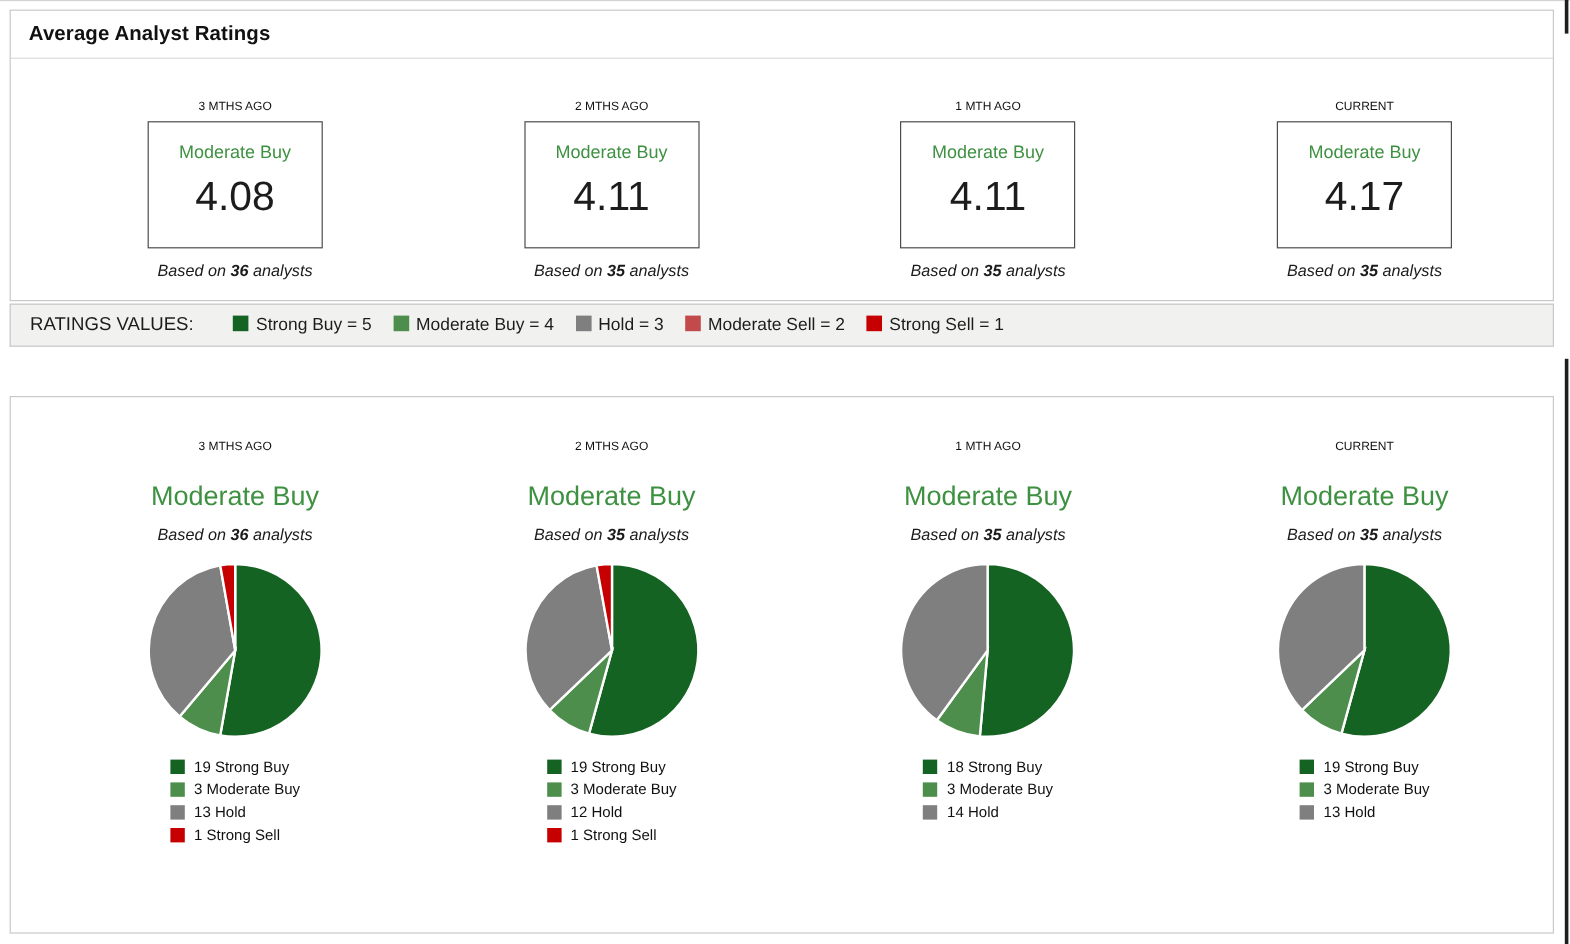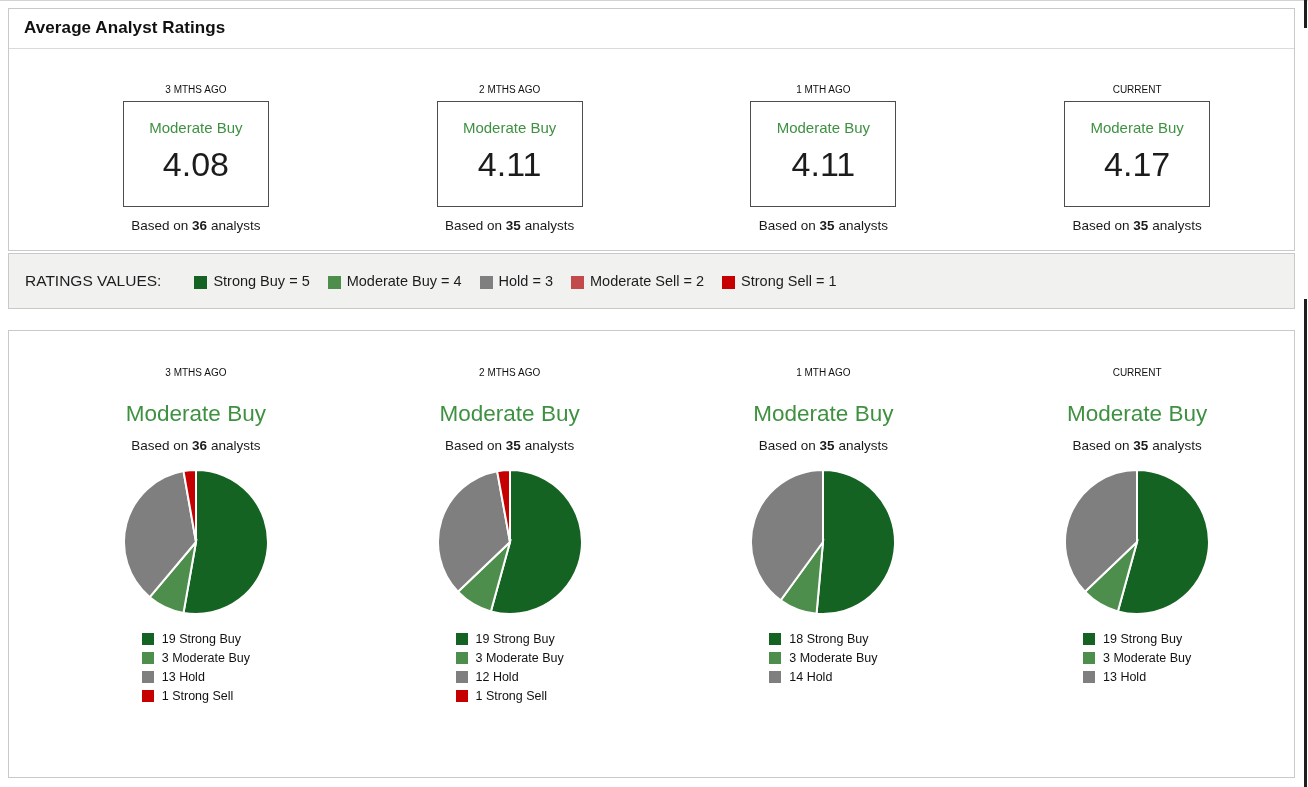--- a/index.html
+++ b/index.html
@@ -24,32 +24,32 @@
     color:#111; border-bottom:1px solid #dadada; letter-spacing:.1px;
   }
 
   
   .cards-row { display:flex; padding-left:30px; margin-top:35px; }
   .avg-card { width:314px; text-align:center; }
   .period { font-size:10px; font-weight:normal; color:#111; margin-bottom:6px; }
   .rating-box { width:146px; height:106px; border:1px solid #4d4d4d; margin:0 auto; }
   .rating-box .rating-label { font-size:15px; margin-top:17px; }
   .rating-box .rating-score { font-size:34px; color:#1c1c1c; margin-top:11px; line-height:1; }
-  .based { font-size:13.5px; color:#1a1a1a; margin-top:11px; }
+  .based { font-size:13.5px; color:#1a1a1a; margin-top:11px;font-style:italic; }
   .based b { font-weight:bold; }
 
   
   .rv-bar {
-    position:absolute; top:253px; left:8px; width:1287px; height:56px;
+    position:absolute; top:253px; left:8px; width:1287px; height:36px;
     background:#f1f1f0; border:1px solid #c9c9c9;
     display:flex; align-items:center; padding-left:16px;
   }
   .rv-label { font-size:15.5px; color:#1c1c1c; margin-right:33px; }
   .rv-items { display:flex; align-items:center; }
-  .rv-item { display:flex; align-items:flex-end; margin-right:18px; font-size:14.5px; color:#1c1c1c; }
+  .rv-item { display:flex; align-items:flex-start; margin-right:18px; font-size:14.5px; color:#1c1c1c; }
   .rv-swatch { width:13px; height:13px; margin-right:6px; flex:0 0 auto; }
 
   
   .breakdown-row { display:flex; padding-left:30px; margin-top:36px; }
   .bd-col { width:314px; text-align:center; }
   .bd-rating { font-size:22.5px; margin:23px 0 9px; }
   .bd-based { font-size:13.5px; }
   .pie-wrap { margin-top:14px; height:150px; }
   .pie-legend { width:max-content; margin:12px auto 0; text-align:left; }
   .pl-item { display:flex; align-items:center; height:19px; font-size:12.5px; color:#111; }

